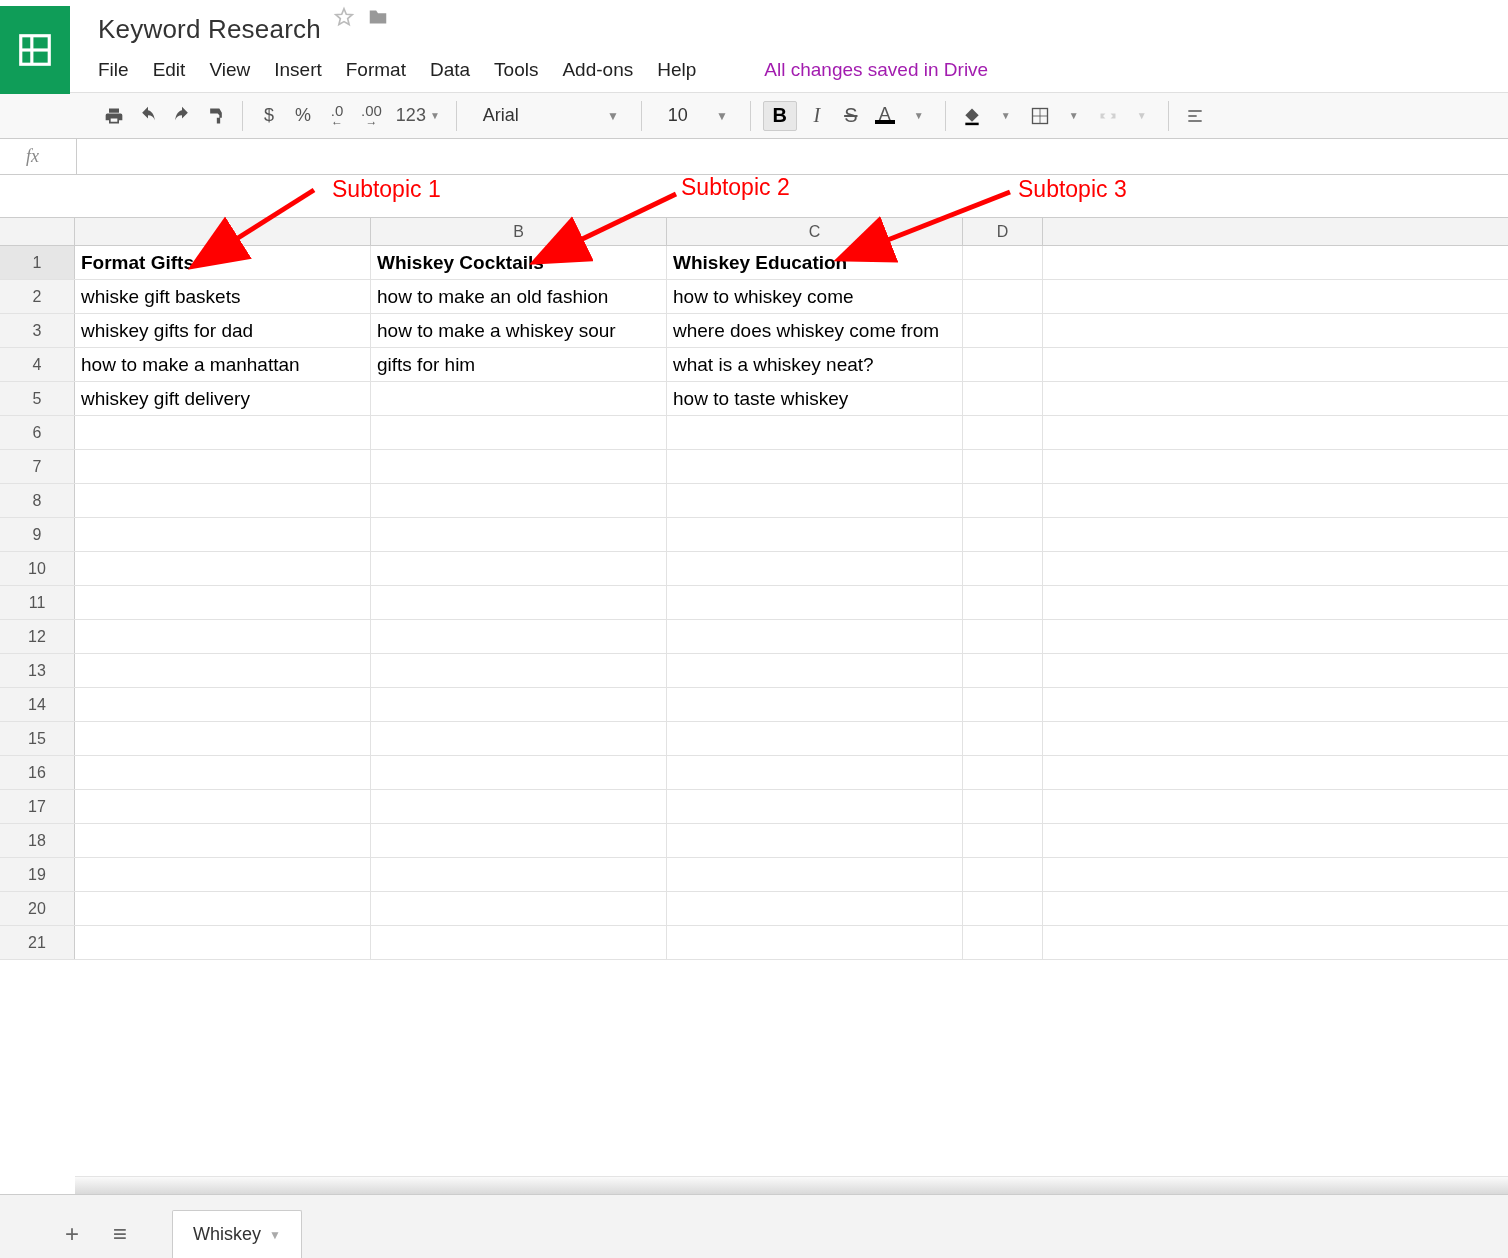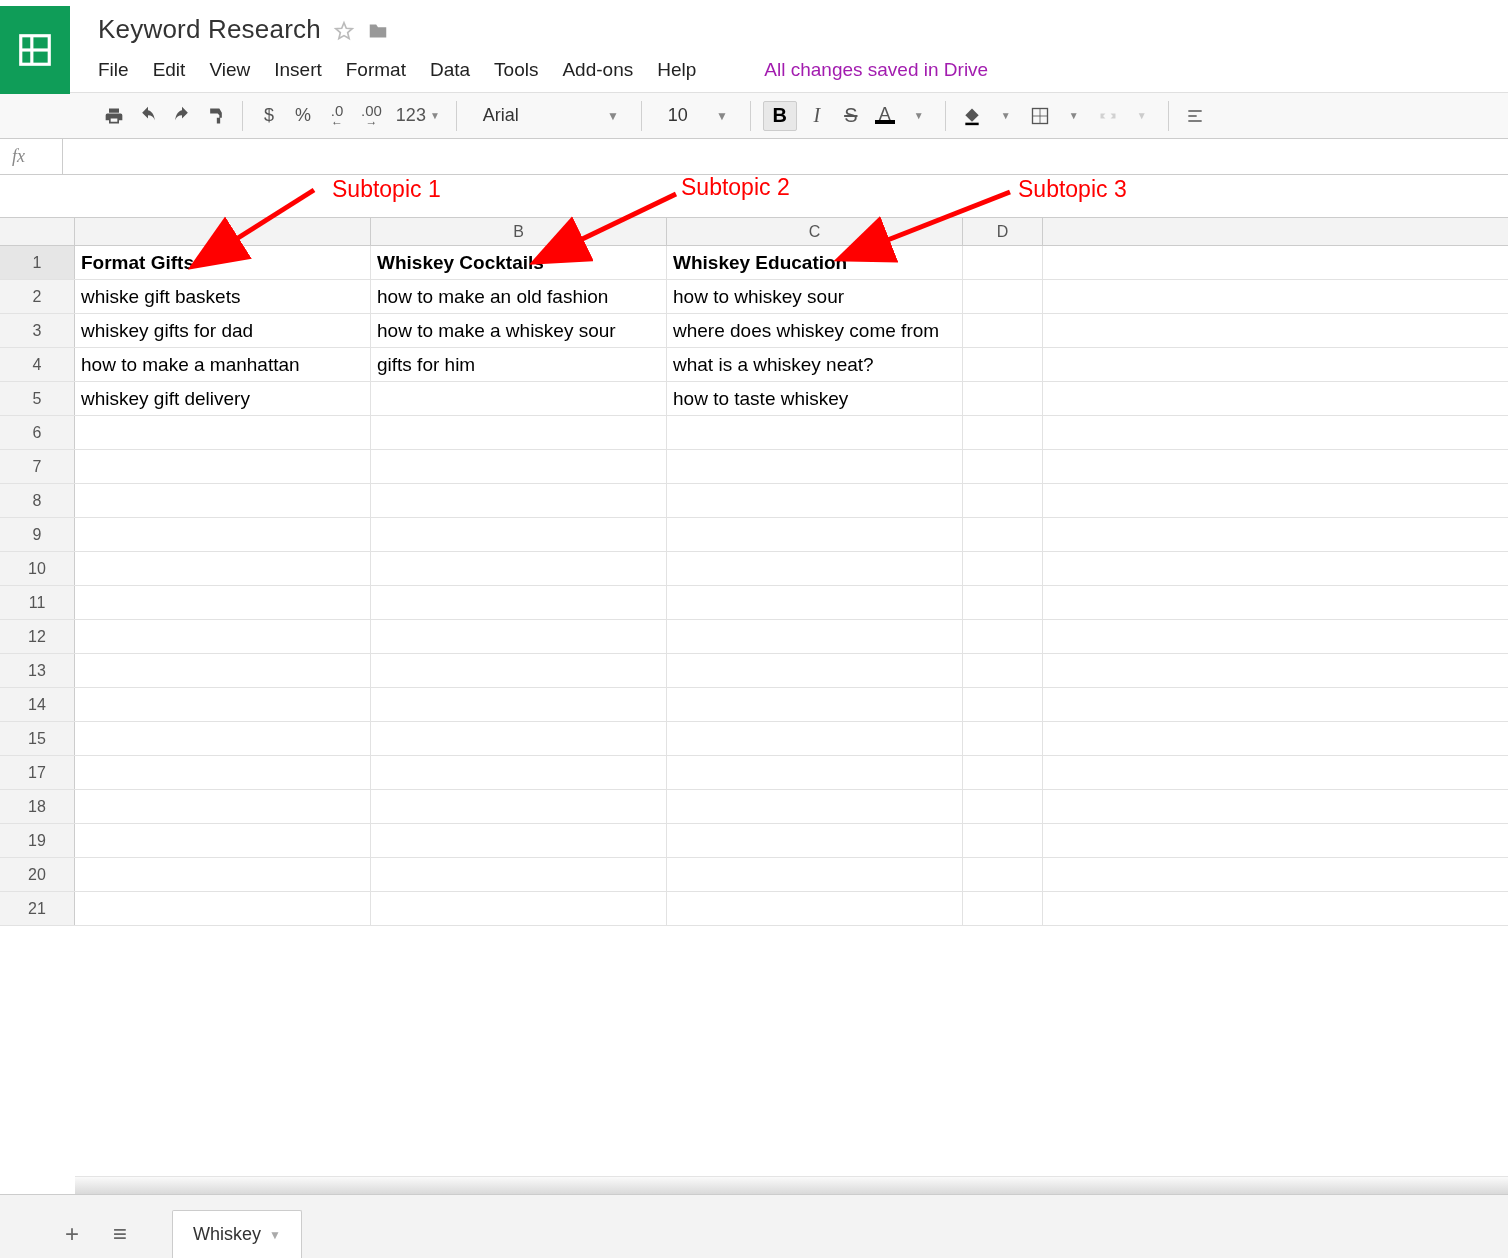--- a/index.html
+++ b/index.html
@@ -31,21 +31,21 @@
     justify-content: center;
   }
   .logo-tile svg { width: 38px; height: 38px; }
   .header-main { padding-left: 28px; flex: 1; }
   .doc-title {
     font-size: 26px;
     color: #333;
     letter-spacing: .2px;
     padding-top: 8px;
   }
-  .title-row { display: flex; align-items: flex-end; gap: 12px; }
+  .title-row { display: flex; align-items: flex-start; gap: 12px; }
   .star-icon svg, .folder-icon svg { width: 22px; height: 22px; }
   .menubar {
     display: flex;
     gap: 24px;
     padding-top: 14px;
     font-size: 19px;
     color: #222;
     align-items: center;
   }
   .menubar .menu-item { cursor: default; }
@@ -97,21 +97,21 @@
   .tb-select .caret { color:#888; font-size:12px; margin-left:auto; }
   .tb-text { font-size: 18px; color: #555; }
   .tb-btn svg { width:20px; height:20px; }
 
   
   .formulabar {
     display: flex;
     align-items: center;
     height: 36px;
     border-bottom: 1px solid #ccc;
-    padding-left: 12px;
+    padding-left: 26px;
   }
   .fx-label {
     font-style: italic;
     font-family: Georgia, serif;
     color: #888;
     font-size: 18px;
     width: 50px;
   }
   .fx-sep { width:1px; height:100%; background:#ccc; }
   .fx-input { flex:1; height:100%; padding:0 10px; font-size:16px; }
@@ -388,21 +388,21 @@
         <div class="rh">1</div>
         <div class="cell A bold">Format Gifts</div>
         <div class="cell B bold">Whiskey Cocktails</div>
         <div class="cell C bold">Whiskey Education</div>
         <div class="cell D bold"></div>
       </div>
       <div class="row">
         <div class="rh">2</div>
         <div class="cell A">whiske gift baskets</div>
         <div class="cell B">how to make an old fashion</div>
-        <div class="cell C">how to whiskey sour</div>
+        <div class="cell C">how to whiskey come</div>
         <div class="cell D"></div>
       </div>
       <div class="row">
         <div class="rh">3</div>
         <div class="cell A">whiskey gifts for dad</div>
         <div class="cell B">how to make a whiskey sour</div>
         <div class="cell C">where does whiskey come from</div>
         <div class="cell D"></div>
       </div>
       <div class="row">
@@ -477,20 +477,27 @@
       </div>
       <div class="row">
         <div class="rh">14</div>
         <div class="cell A"></div>
         <div class="cell B"></div>
         <div class="cell C"></div>
         <div class="cell D"></div>
       </div>
       <div class="row">
         <div class="rh">15</div>
+        <div class="cell A"></div>
+        <div class="cell B"></div>
+        <div class="cell C"></div>
+        <div class="cell D"></div>
+      </div>
+      <div class="row">
+        <div class="rh">16</div>
         <div class="cell A"></div>
         <div class="cell B"></div>
         <div class="cell C"></div>
         <div class="cell D"></div>
       </div>
       <div class="row">
         <div class="rh">17</div>
         <div class="cell A"></div>
         <div class="cell B"></div>
         <div class="cell C"></div>

